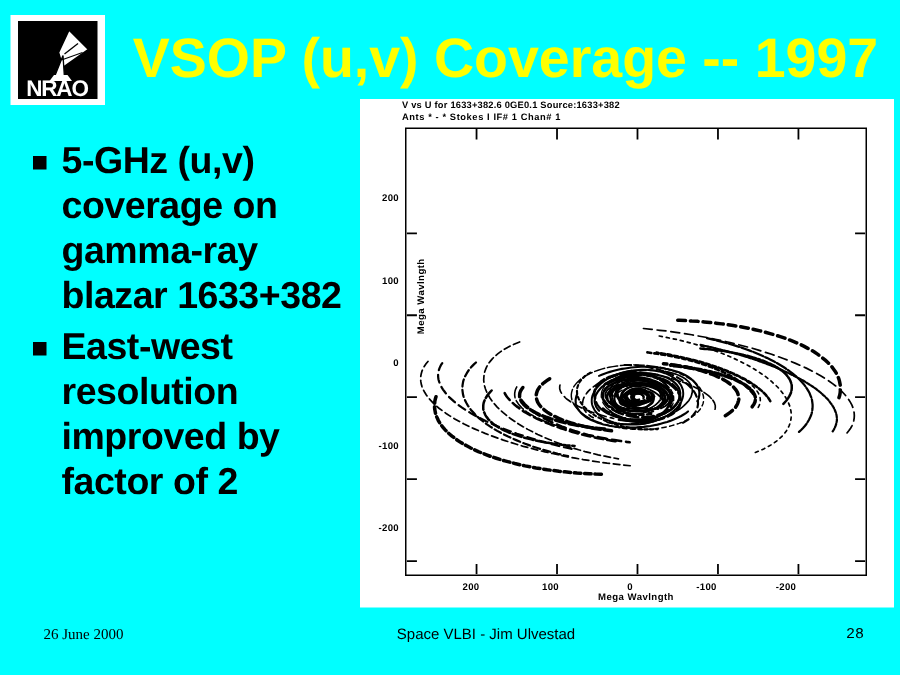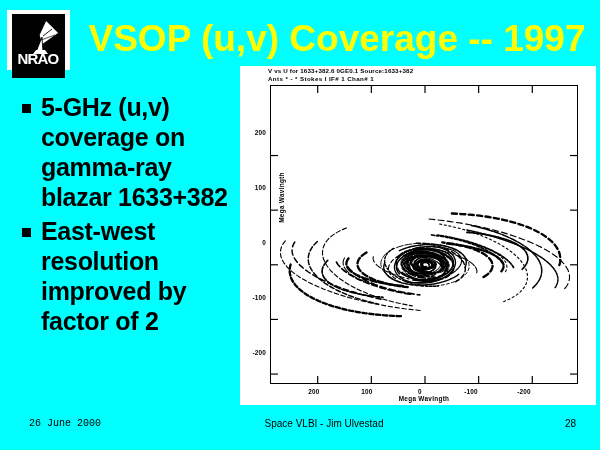--- a/index.html
+++ b/index.html
@@ -33,21 +33,21 @@
     height: 60px;
     background: #ffffff;
     padding: 0;
     box-sizing: border-box;
   }
   .logo-inner {
     position: absolute;
     left: 5px;
     top: 4px;
     width: 53px;
-    height: 64px;
+    height: 52px;
     background: #000000;
     overflow: hidden;
   }
   .logo-svg {
     position: absolute;
     left: 0; top: 0;
     width: 53px;
     height: 52px;
     display: block;
   }
@@ -189,40 +189,40 @@
     letter-spacing: 0.2px;
   }
 
   
   .footer-date {
     position: absolute;
     left: 29px;
     top: 418px;
     font-size: 10px;
     color: #000000;
-    font-family: Liberation Mono, monospace;
+    font-family: Liberation Serif, serif;
   }
   .footer-center {
     position: absolute;
     left: 0;
     top: 418px;
     width: 600px;
     text-align: center;
     font-size: 10px;
     color: #000000;
     font-family: "Liberation Sans", sans-serif;
     padding-left: 24px;
   }
   .footer-page {
     position: absolute;
     right: 24px;
     top: 418px;
     font-size: 10px;
     color: #000000;
-    font-family: Liberation Sans, sans-serif;
+    font-family: Liberation Mono, monospace;
   }
 </style>
 </head>
 <body>
 
 <div id="slide">
 
   <div class="logo">
     <div class="logo-inner">
       <svg class="logo-svg" viewBox="0 0 53 52">

